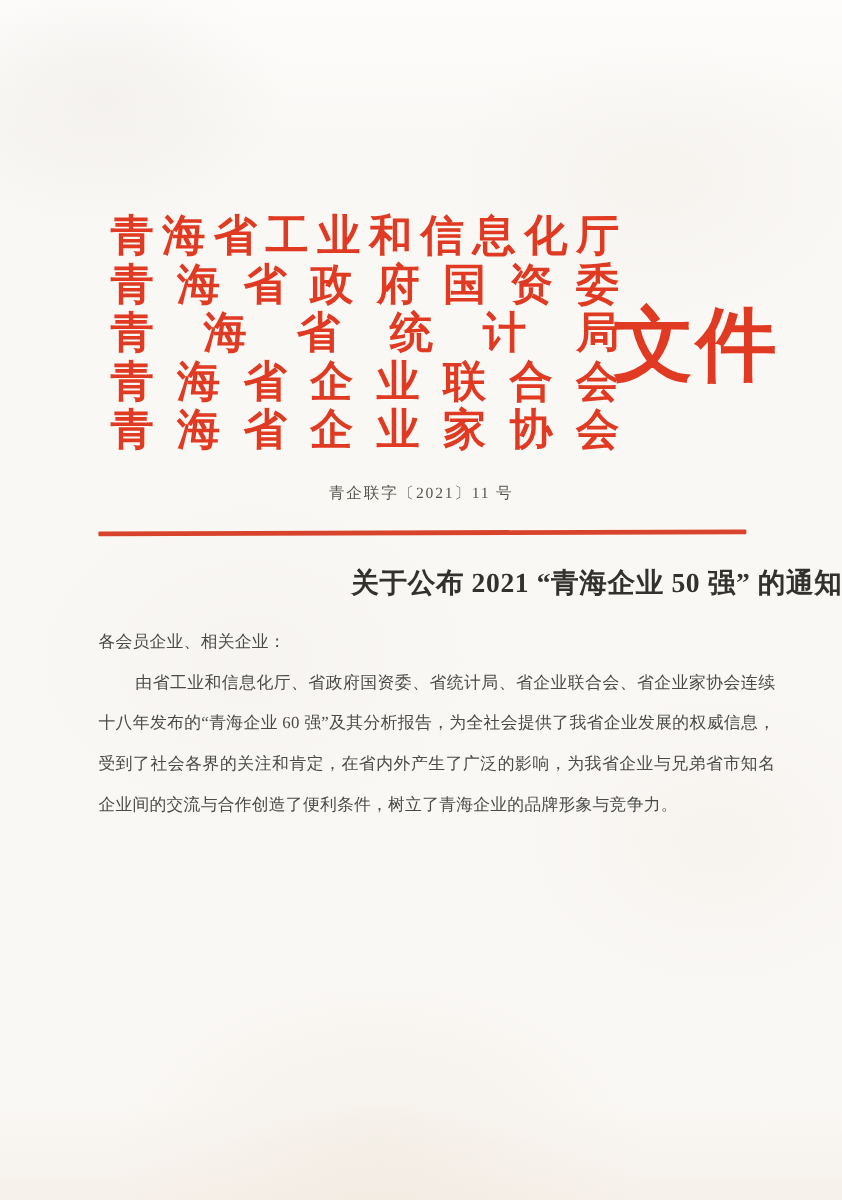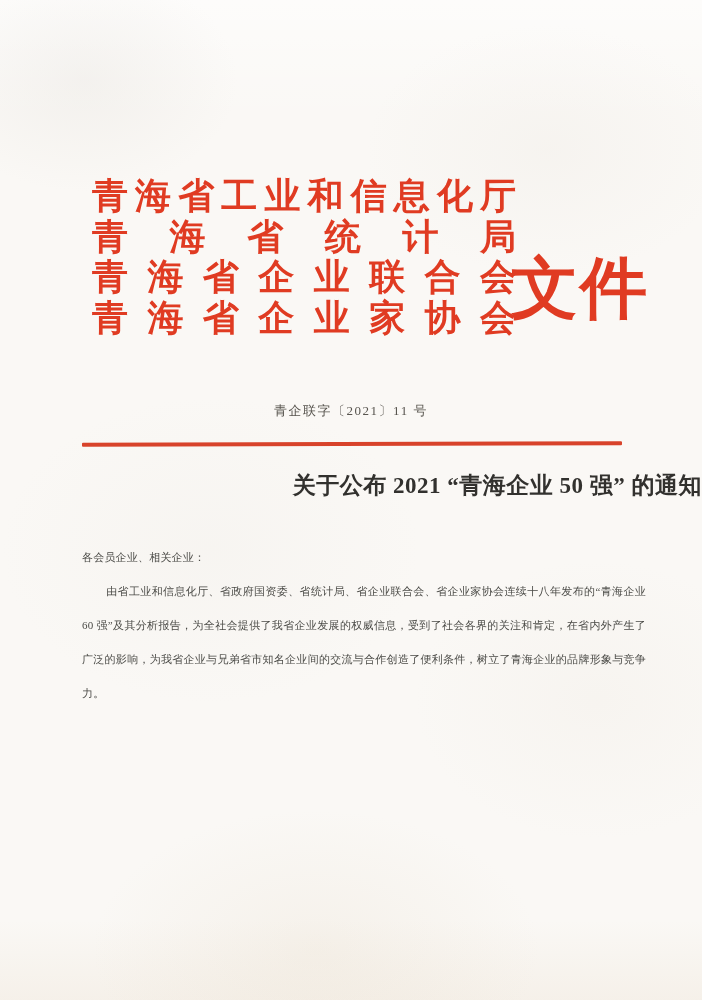--- a/index.html
+++ b/index.html
@@ -83,40 +83,41 @@
     left: 0; top: 470px; width: 702px;
     text-align: right;
     color: var(--title);
     font-size: 23px;
     font-weight: 600;
     letter-spacing: 0.5px;
   }
 
   .doc-body {
     position: absolute;
-    left: 82px; top: 540px; width: 564px;
+    left: 82px; top: 519px; width: 564px;
     color: var(--text);
-    font-size: 11px;
+    font-size: 14px;
     line-height: 34px;
     text-align: justify;
     text-justify: inter-ideograph;
     letter-spacing: 0.2px;
   }
   .doc-body .salutation { text-indent: 0; }
   .doc-body p.para { text-indent: 2.2em; }
 </style>
 </head>
 <body>
 
 <div class="paper-texture"></div>
 
 <div class="doc">
 
   <div class="agencies">
     <div class="agency-line">青海省工业和信息化厅</div>
+    <div class="agency-line">青海省政府国资委</div>
     <div class="agency-line">青海省统计局</div>
     <div class="agency-line">青海省企业联合会</div>
     <div class="agency-line">青海省企业家协会</div>
   </div>
 
   <div class="doc-type">文件</div>
 
   <div class="doc-number">青企联字〔2021〕11 号</div>
 
   <div class="red-rule"></div>

